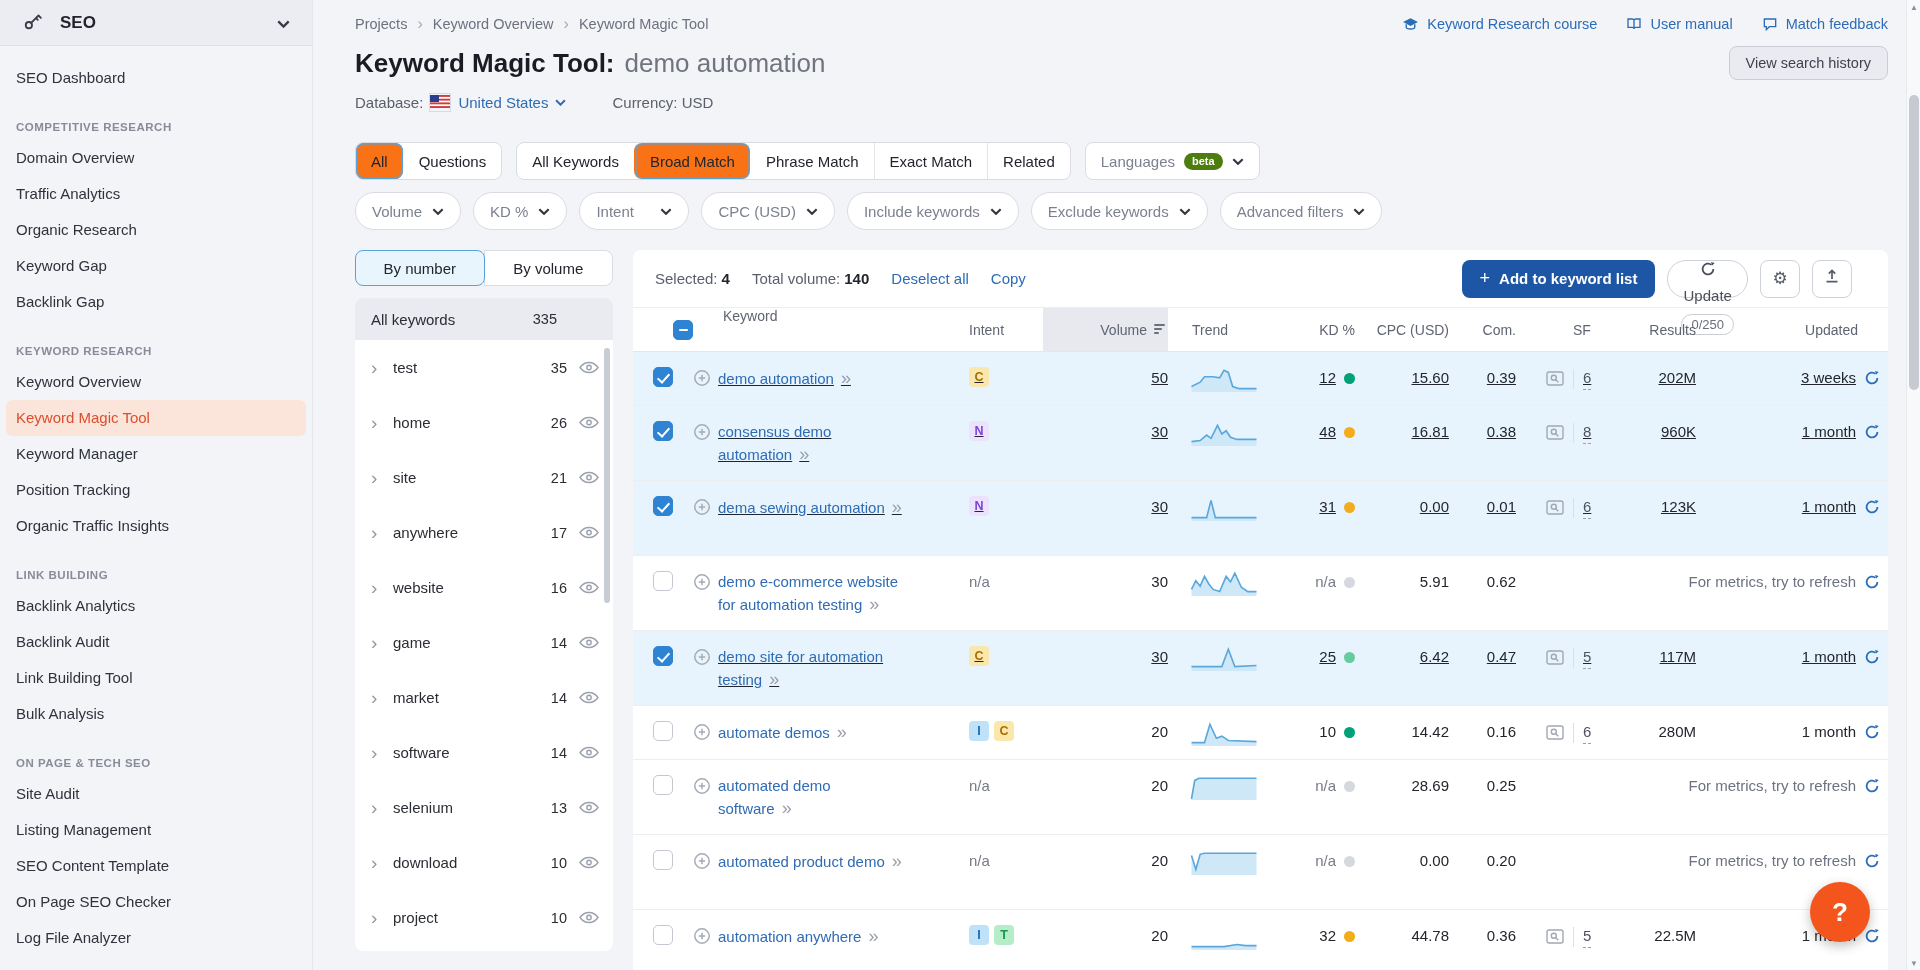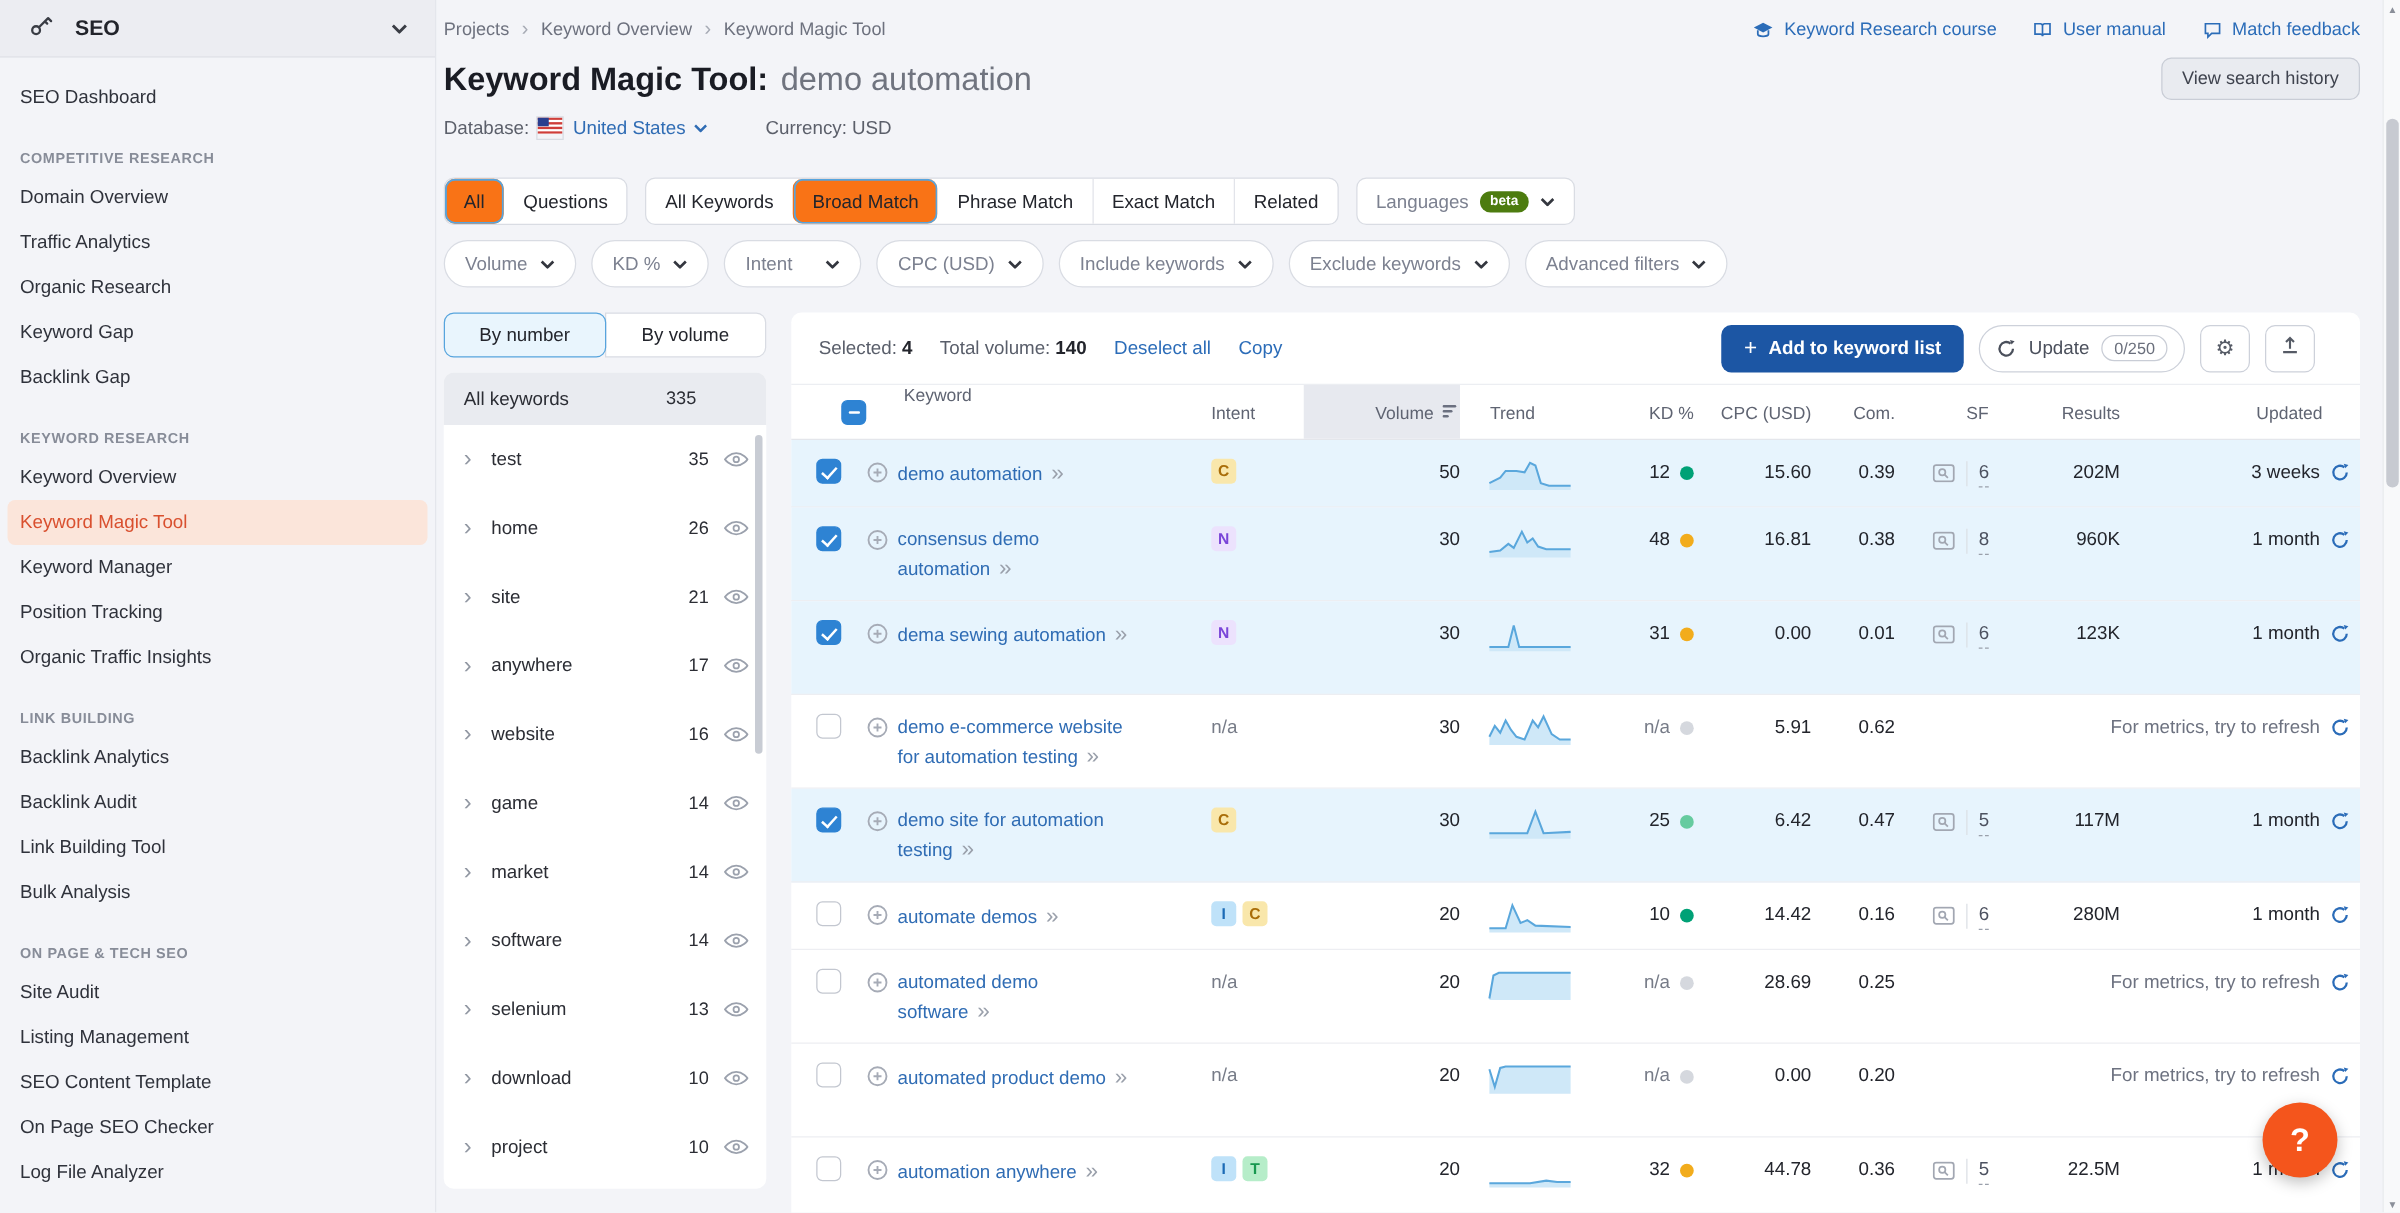--- a/index.html
+++ b/index.html
@@ -1,21 +1,21 @@
 <!DOCTYPE html>
 <html><head>
 <meta charset="utf-8">
 <style>
   * { margin:0; padding:0; box-sizing:border-box; }
   html,body { width:1920px; height:970px; overflow:hidden; }
   body { font-family:"Liberation Sans","DejaVu Sans",sans-serif; background:#f3f4f8; color:#23252c; }
   .app { position:relative; width:1920px; height:970px; }
 
   
-  .sidebar { position:absolute; left:0; top:0; bottom:0; width:349px; background:#f3f4f8; border-right:1px solid #e4e6ec; }
+  .sidebar { position:absolute; left:0; top:0; bottom:0; width:313px; background:#f3f4f8; border-right:1px solid #e4e6ec; }
   .sb-header { height:46px; background:#ecedf2; border-bottom:1px solid #dfe1e8; display:flex; align-items:center; padding:0 22px; cursor:pointer; }
   .sb-title { font-size:17px; font-weight:bold; color:#22242b; margin-left:16px; flex:1; }
   .sb-chev { color:#3a3d45; }
   .sb-nav { padding-top:14px; }
   .sb-item { height:36px; line-height:36px; padding-left:16px; font-size:15px; color:#2f323b; cursor:pointer; white-space:nowrap; }
   .sb-item.active { background:#fbe5da; color:#d9502f; border-radius:6px; margin:0 6px; padding-left:10px; }
   .sb-label { margin-top:18px; height:26px; line-height:26px; padding-left:16px; font-size:11.5px; font-weight:bold; letter-spacing:.5px; color:#878c98; }
 
   
   .main { position:absolute; left:313px; right:14px; top:0; bottom:0; padding:15px 18px 0 42px; }
@@ -73,39 +73,39 @@
 
   
   .card { flex:1; background:#fff; border-radius:8px 8px 0 0; min-width:0; }
   .toolbar { height:58px; display:flex; align-items:center; padding:0 36px 0 22px; gap:22px; border-bottom:1px solid #eceef2; }
   .tb-stat { font-size:15px; color:#595e6a; }
   .tb-stat b { color:#23252c; margin-left:4px; }
   .tb-link { font-size:15px; color:#2b6cb8; cursor:pointer; }
   .tb-right { margin-left:auto; display:flex; align-items:center; gap:12px; }
   .add-btn { height:38px; background:#1c56a4; color:#fff; border:none; border-radius:8px; font-size:15px; font-weight:bold; padding:0 18px; display:flex; align-items:center; gap:9px; cursor:pointer; font-family:inherit; }
   .add-btn .pl { font-size:18px; font-weight:normal; }
-  .upd-btn { height:38px; background:#fff; border:1px solid #cdd1da; border-radius:19px; display:flex; align-items:center; gap:10px; padding:0 13px; cursor:pointer; font-family:inherit; }
+  .upd-btn { height:38px; background:#fff; border:1px solid #cdd1da; border-radius:19px; display:flex; align-items:center; gap:10px; padding:0 13px; cursor:pointer; font-family:inherit;flex-direction:column; }
   .upd-btn .utxt { font-size:15px; color:#4a4f5b; }
   .ucount { border:1px solid #c9cdd6; border-radius:11px; font-size:13px; color:#6a6f7c; padding:2px 9px; }
   .icon-btn { width:40px; height:38px; background:#fff; border:1px solid #cdd1da; border-radius:8px; display:flex; align-items:center; justify-content:center; cursor:pointer; color:#565b66; font-size:17px; }
 
   .tgrid { display:grid; grid-template-columns:52px 276px 82px 125px 93px 94px 94px 67px 94px 86px 1fr; }
   .thead { height:44px; border-bottom:1px solid #e4e6eb; }
   .th { display:flex; align-items:center; font-size:14px; color:#5f6472; }
   .th.c-kw { padding-left:38px; }
   .th.c-int { padding-left:8px; }
   .th.c-vol { justify-content:flex-end; background:#e7e9ef; gap:7px; }
   .th.c-tr { padding-left:24px; }
   .th.r { justify-content:flex-end; }
   .th.c-sf2 { padding-left:57px; }
   .th.c-upd { justify-content:flex-end; padding-right:30px; }
 
   .trow { border-bottom:1px solid #edeef2; align-items:start; padding-top:15px; height:54px; }
   .trow.tall { height:75px; }
-  .trow.sel { background:#e7f4fd; }
+  .trow.sel { background:#e7f4fd;text-decoration:underline; }
   .cc { display:flex; align-items:center; font-size:15px; color:#23252c; line-height:22px; }
   .c-check { padding-left:20px; }
   .cb { width:20px; height:20px; border:1.5px solid #c3c7d0; border-radius:5px; background:#fff; position:relative; cursor:pointer; flex:none; }
   .cb.on { background:#2e83d3; border-color:#2e83d3; }
   .cb.on::after { content:""; position:absolute; left:6px; top:2.5px; width:5px; height:10px; border-right:2.2px solid #fff; border-bottom:2.2px solid #fff; transform:rotate(42deg); }
   .cb.ind { background:#2e83d3; border-color:#2e83d3; }
   .cb.ind::after { content:""; position:absolute; left:4.5px; top:8px; width:9px; height:2.6px; background:#fff; border-radius:1px; }
   .c-kw { padding-left:8px; align-items:flex-start; }
   .plusi { margin-top:2px; cursor:pointer; flex:none; }
   .plusi svg { display:block; stroke:#a6abb6; fill:none; stroke-width:1.5; }

